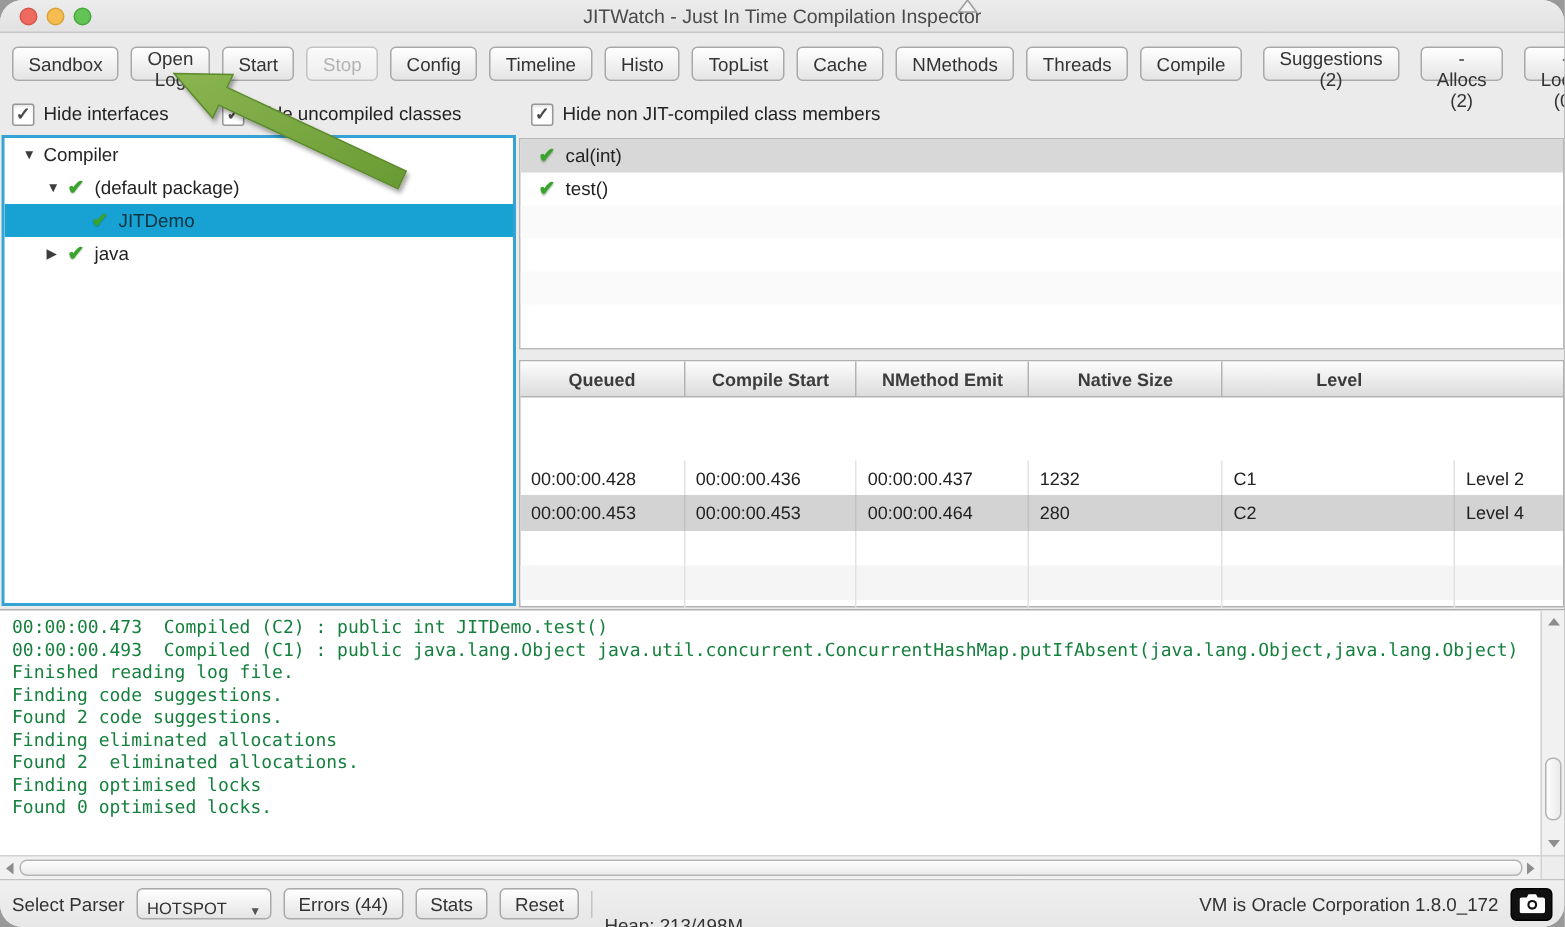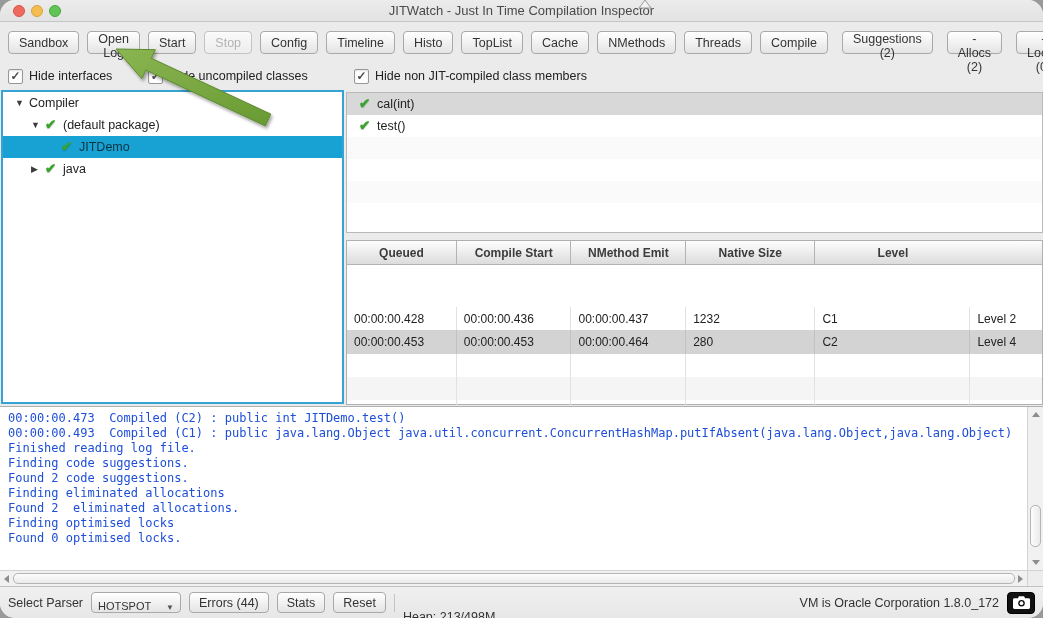--- a/index.html
+++ b/index.html
@@ -96,21 +96,21 @@
   .t-row.shaded .td { border-right-color:#c2c2c2; }
   
   .log-area {
     position:absolute; left:0; top:406px; width:1043px; height:181px;
     background:#fff; border-top:1px solid #b0b0b0; border-bottom:1px solid #c2c2c2;
   }
   .log-text {
     position:absolute; left:0; top:0; right:17px; bottom:17px;
     padding:4px 8px; overflow:hidden;
     font-family:"DejaVu Sans Mono", monospace; font-size:12px; line-height:15px;
-    color:#1d4ed8; white-space:pre;
+    color:#15803d; white-space:pre;
   }
   .vsb {
     position:absolute; top:0; right:0; bottom:16px; width:16px;
     background:#f1f1f1; border-left:1px solid #d2d2d2;
   }
   .hsb {
     position:absolute; left:0; right:16px; bottom:0; height:16px;
     background:#f1f1f1; border-top:1px solid #d2d2d2;
   }
   .sb-corner { position:absolute; right:0; bottom:0; width:16px; height:16px; background:#ededed; border-top:1px solid #d2d2d2; border-left:1px solid #d2d2d2; }

